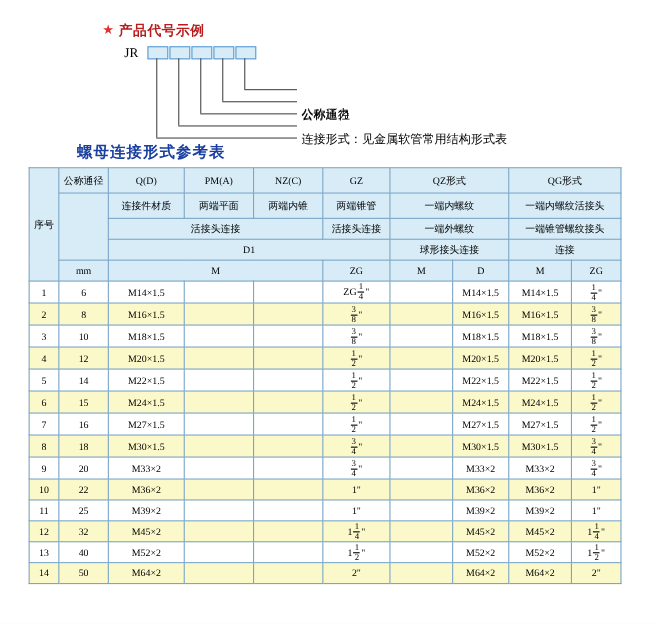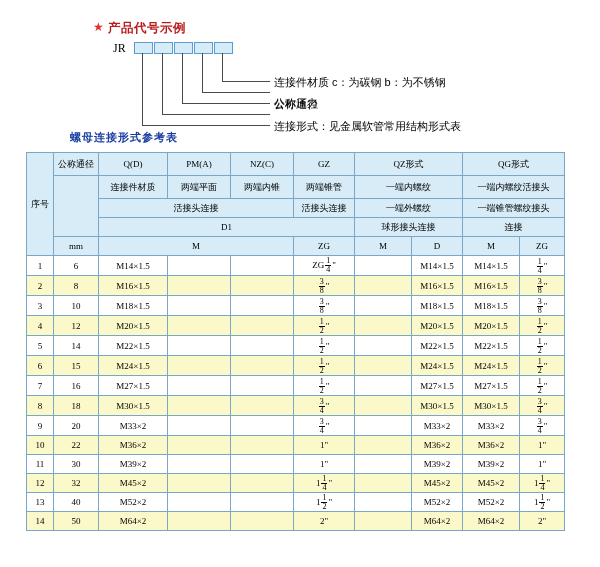--- a/index.html
+++ b/index.html
@@ -36,21 +36,21 @@
   
   .vline{position:absolute;border-left:1px solid #4a4a4a;}
   .hline{position:absolute;border-top:1px solid #4a4a4a;}
   .legend-label{
     position:absolute;font-size:11px;white-space:nowrap;
     font-family:"Liberation Sans", sans-serif;
   }
   
   .sect-title{
     position:absolute;left:26px;top:130px;
-    font-size:11px;font-weight:bold;color:#1a3fa0;
+    font-size:14px;font-weight:bold;color:#1a3fa0;
     font-family:"Liberation Sans", sans-serif;
     letter-spacing:1px;
     padding-left:44px;
   }
   
   table{
     position:absolute;left:26px;top:152px;
     border-collapse:collapse;
     font-size:9px;
     font-family:"Liberation Serif", serif;
@@ -102,21 +102,20 @@
   <span class="vline" style="left:182px;top:53px;height:50px;"></span>
   <span class="vline" style="left:162px;top:53px;height:61px;"></span>
   <span class="vline" style="left:142px;top:53px;height:72px;"></span>
 
   <span class="hline" style="left:222px;top:81px;width:48px;"></span>
   <span class="hline" style="left:202px;top:92px;width:68px;"></span>
   <span class="hline" style="left:182px;top:103px;width:88px;"></span>
   <span class="hline" style="left:162px;top:114px;width:108px;"></span>
   <span class="hline" style="left:142px;top:125px;width:128px;"></span>
 
-  <span class="legend-label" style="left:274px;top:75px;">连接件材质  c：为碳钢  b：为不锈钢</span>
   <span class="legend-label" style="left:274px;top:97px;">公称通径</span>
   <span class="legend-label" style="left:274px;top:96px;">公称压力</span>
   <span class="legend-label" style="left:274px;top:119px;">连接形式：见金属软管常用结构形式表</span>
 </div>
 
 <div class="sect-title">螺母连接形式参考表</div>
 
 <table>
   <thead>
     <tr>
@@ -386,21 +385,21 @@
         <td></td>
         <td></td>
         <td>1"</td>
         <td></td>
         <td>M36×2</td>
         <td>M36×2</td>
         <td>1"</td>
       </tr>
       <tr class="rowA">
         <td>11</td>
-        <td>30</td>
+        <td>25</td>
         <td>M39×2</td>
         <td></td>
         <td></td>
         <td>1"</td>
         <td></td>
         <td>M39×2</td>
         <td>M39×2</td>
         <td>1"</td>
       </tr>
       <tr class="rowB">

